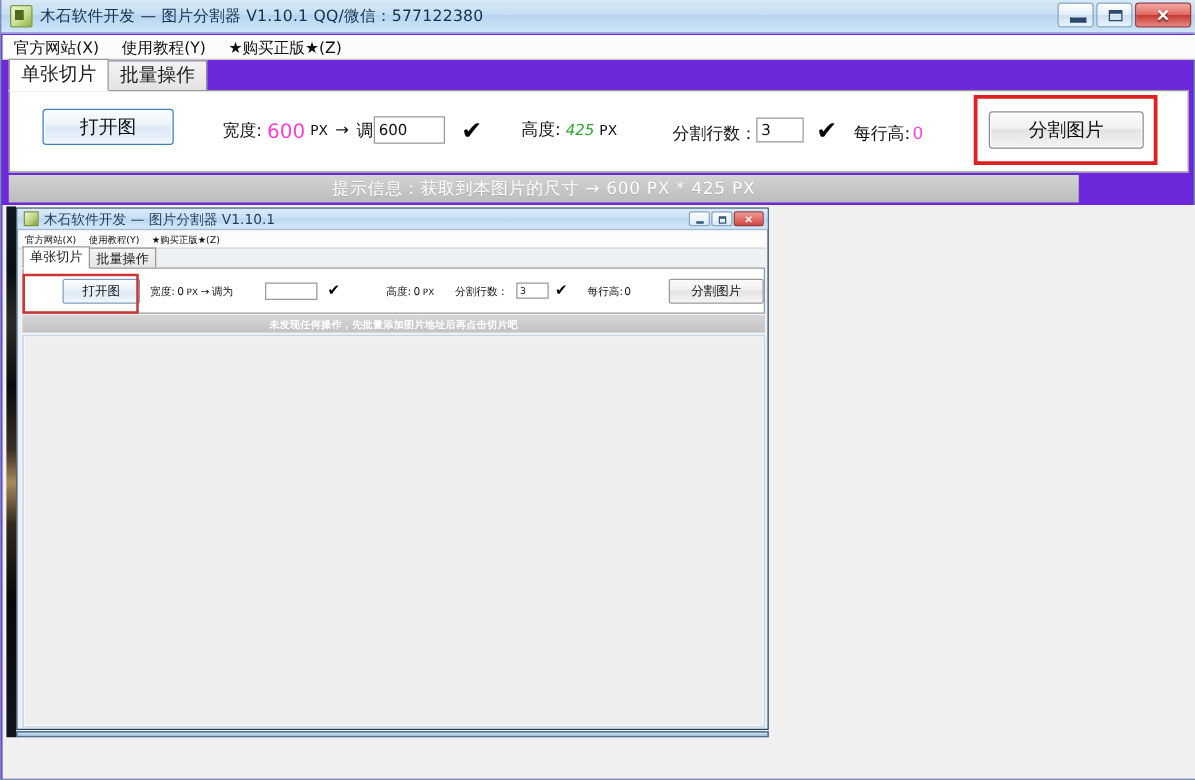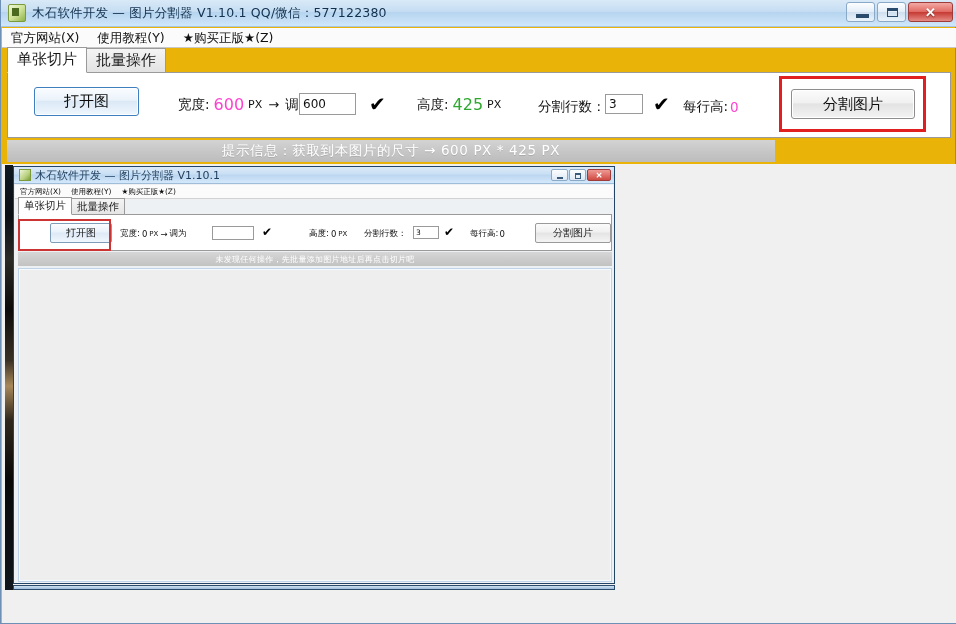--- a/index.html
+++ b/index.html
@@ -9,21 +9,21 @@
     background: #ffffff;
     font-family: "DejaVu Sans", "Liberation Sans", sans-serif;
   }
 
   
   .app-window {
     position: absolute;
     left: 0; top: 0;
     width: 956px; height: 624px;
     box-sizing: border-box;
-    background: #eab308;
+    background: #6d28d9;
     border: 1px solid #6d90b4;
     border-top: none;
   }
 
   
   .titlebar {
     position: absolute; left: 0; top: 0;
     width: 956px; height: 27px;
     box-sizing: border-box;
     background: linear-gradient(to bottom, #d9e9f7 0%, #c5ddf2 45%, #b6d4ef 46%, #cfe6fa 100%);
@@ -174,21 +174,21 @@
   }
 
   .checkmark {
     font-size: 20px; color: #000; line-height: 1;
     font-family: "DejaVu Sans", sans-serif;
   }
 
   
   .statusbar {
     position: absolute; left: 6px; top: 140px;
-    width: 768px; height: 22px;
+    width: 856px; height: 22px;
     box-sizing: border-box;
     background: linear-gradient(to bottom, #d3d3d3 0%, #c7c7c7 50%, #bcbcbc 100%);
     display: flex; align-items: center; justify-content: center;
     font-size: 13.5px; color: #ffffff;
     letter-spacing: 0.6px;
     text-shadow: 0 1px 0 rgba(0,0,0,.12);
   }
 
   
   .redbox {
@@ -316,21 +316,21 @@
     font-family: "DejaVu Sans", "Liberation Sans", sans-serif;
   }
   .shot-check { font-size: 12px; color: #000; line-height: 1; }
 
   .shot-statusbar {
     position: absolute; left: 4px; top: 85px;
     width: 594px; height: 14px;
     box-sizing: border-box;
     background: linear-gradient(to bottom,#d6d6d6,#c2c2c2);
     display: flex; align-items: center; justify-content: center;
-    font-size: 8px; color: #ffffff; letter-spacing: .3px;
+    font-size: 8px; color: #ffffff; letter-spacing: .3px; font-weight: bold;
   }
   .shot-canvas {
     position: absolute; left: 4px; top: 101px;
     width: 594px; height: 314px;
     box-sizing: border-box;
     background: #eeeeee;
     border: 1px solid #bfd4e8;
     box-shadow: inset 0 0 0 1px #f7fafd;
   }
   .shot-bottom-bar {
@@ -390,21 +390,21 @@
       <span class="arrow">→</span>
       <span class="lbl">调为</span>
     </div>
 
     <input class="inputbox" style="position: absolute; left: 291px; top: 20px; width: 57px; height: 22px;" value="600">
 
     <span class="checkmark" style="position:absolute; left:361px; top:21px;">✔</span>
 
     <div style="position:absolute; left:409px; top:22px; display:flex; align-items:center; gap:4px;">
       <span class="lbl">高度:</span>
-      <span class="lbl num-green" style="font-size:16px;">425</span>
+      <span class="lbl num-green" style="font-size:12px;font-style:italic;">425</span>
       <span class="lbl-sm">PX</span>
     </div>
 
     <span class="lbl" style="position:absolute; left:530px; top:25px;">分割行数：</span>
 
     <input class="inputbox" style="position: absolute; left: 597px; top: 21px; width: 38px; height: 20px;" value="3">
 
     <span class="checkmark" style="position:absolute; left:645px; top:21px;">✔</span>
 
     <div style="position:absolute; left:675px; top:25px; display:flex; align-items:center; gap:2px;">

